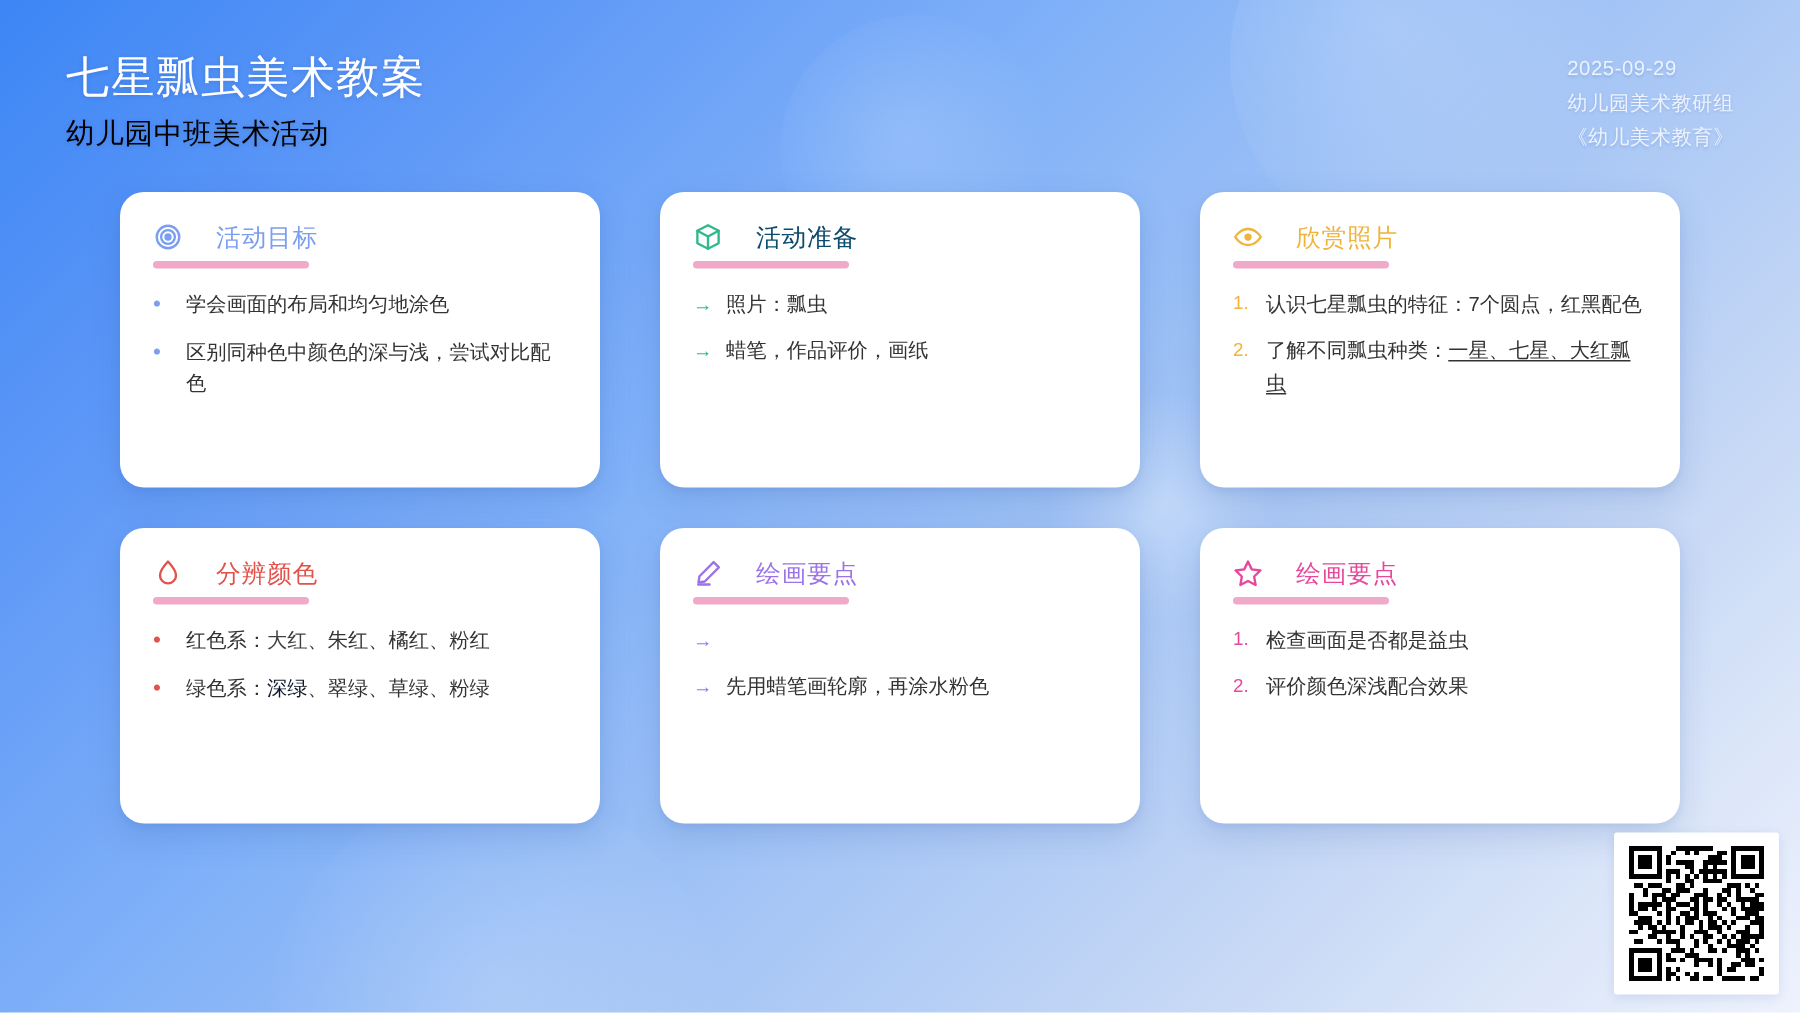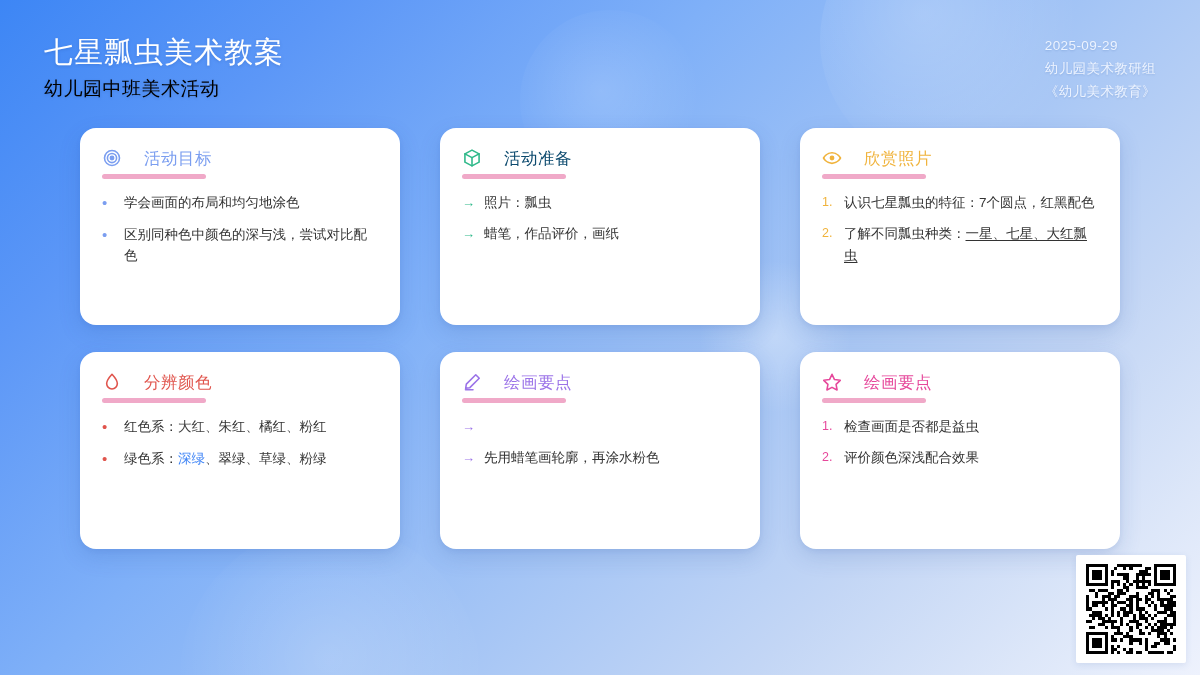--- a/index.html
+++ b/index.html
@@ -269,21 +269,21 @@
         <span class="card-title" style="color: rgb(224, 84, 76);">分辨颜色</span>
       </div>
       <div class="title-rule" style="background: rgb(240, 169, 200);"></div>
       <ul class="items">
         <li class="item">
           <span class="marker dot" style="color: rgb(224, 84, 76);">•</span>
           <span class="item-text"><span>红色系：</span><span style="color: #404040;">大红</span><span>、朱红、橘红、粉红</span></span>
         </li>
         <li class="item">
           <span class="marker dot" style="color: rgb(224, 84, 76);">•</span>
-          <span class="item-text"><span>绿色系：</span><span style="color: #3b82f6;">深绿</span><span>、翠绿、草绿、粉绿</span></span>
+          <span class="item-text"><span>绿色系：</span><span style="color: #0f172a;">深绿</span><span>、翠绿、草绿、粉绿</span></span>
         </li>
       </ul>
     </div>
     <div class="card">
       <div class="card-head">
         <span class="card-icon">
           <svg width="20" height="20" viewBox="0 0 24 24" fill="none" stroke="#9b73e8" stroke-width="1.9" stroke-linecap="round" stroke-linejoin="round">
             <path d="M16.5 3.3 20.7 7.5 9.4 18.8 4.4 19.6 5.2 14.6z"></path>
             <path d="M4.2 21.2h9"></path>
           </svg>

